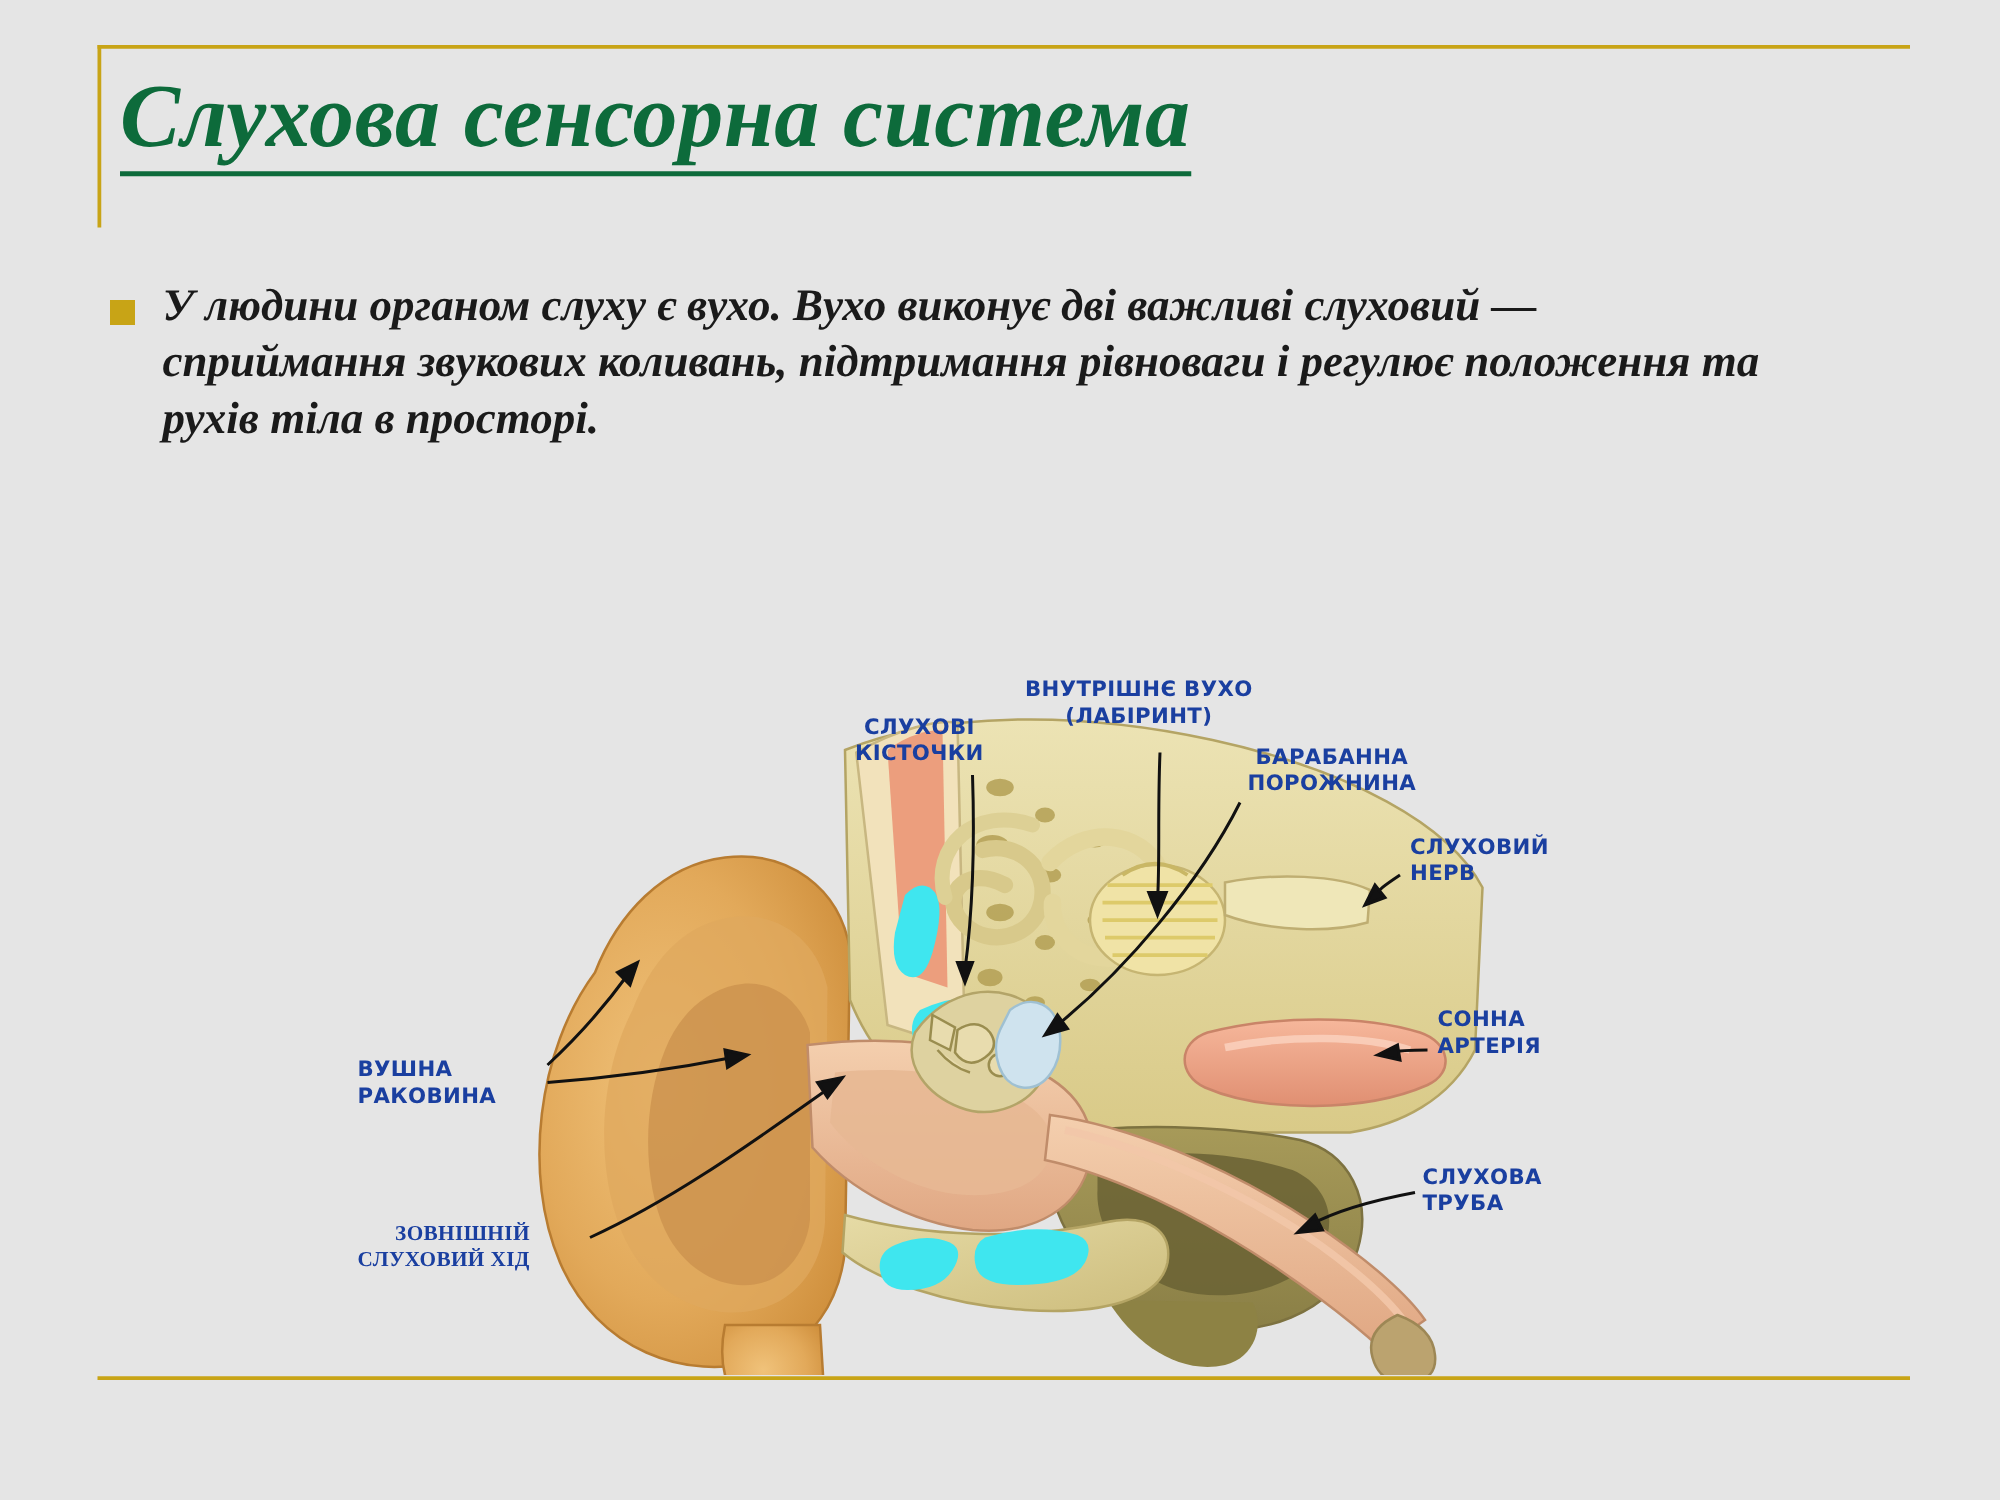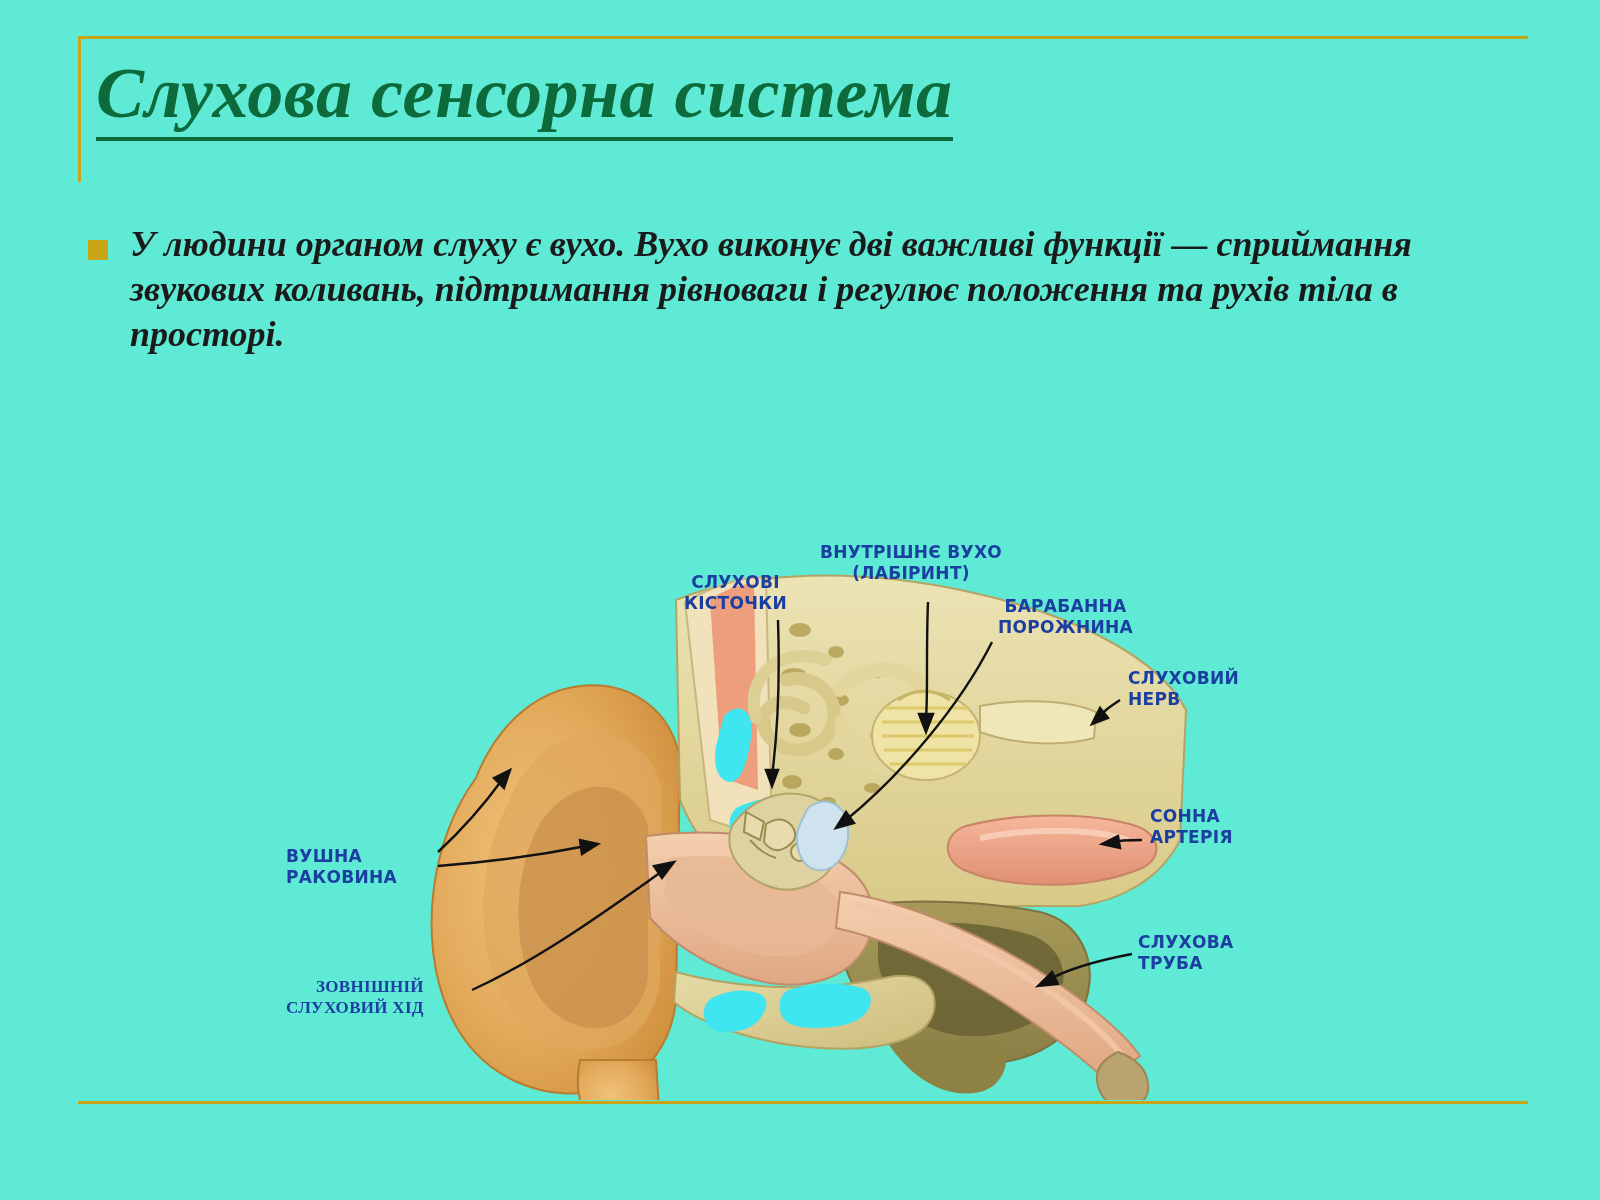--- a/index.html
+++ b/index.html
@@ -11,21 +11,21 @@
   body {
     width: 1600px;
     height: 1200px;
     overflow: hidden;
     font-family: "Liberation Serif", "DejaVu Serif", serif;
     position: relative;
   }
   .slide {
     position: absolute;
     inset: 0;
-    background: #5eead4;
+    background: #e5e5e5;
   }
   
   .rule-top {
     position: absolute;
     left: 78px;
     right: 72px;
     top: 36px;
     height: 3px;
     background: #c8a416;
   }
@@ -125,21 +125,21 @@
   <div class="rule-left"></div>
   <div class="rule-bottom"></div>
 
   <div class="title">
     <span class="underline">Слухова сенсорна система</span>
   </div>
 
   <div class="bullets">
     <div class="bullet-row">
       <div class="bullet-marker"></div>
-      <div class="bullet-text">У людини органом слуху є вухо.  Вухо виконує дві важливі функції — сприймання звукових коливань, підтримання рівноваги і регулює положення та рухів тіла в просторі.</div>
+      <div class="bullet-text">У людини органом слуху є вухо.  Вухо виконує дві важливі слуховий — сприймання звукових коливань, підтримання рівноваги і регулює положення та рухів тіла в просторі.</div>
     </div>
   </div>
 
   <div class="figure">
     <svg class="fig-svg" width="1140" height="560" viewBox="0 0 1140 560">
       <defs>
         <radialGradient id="gAuricle" cx="40%" cy="45%" r="70%">
           <stop offset="0%" stop-color="#f0c27a"></stop>
           <stop offset="60%" stop-color="#e2a95a"></stop>
           <stop offset="100%" stop-color="#cf8f3c"></stop>

